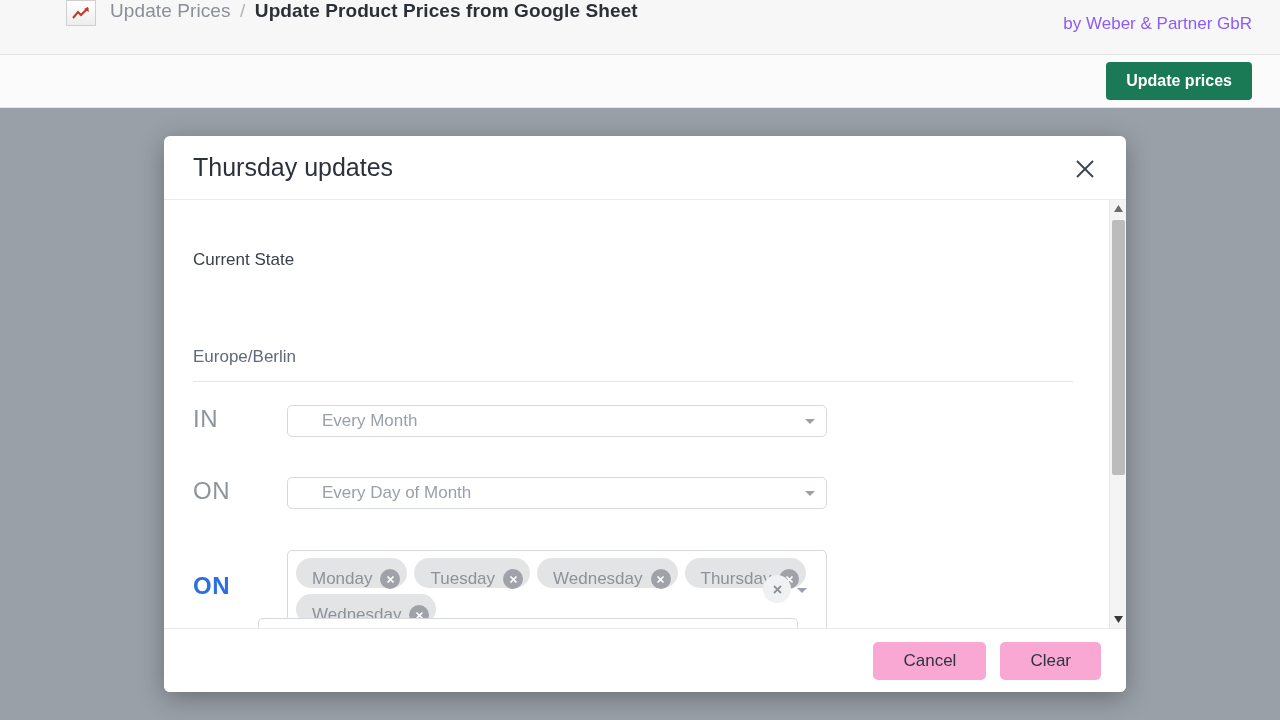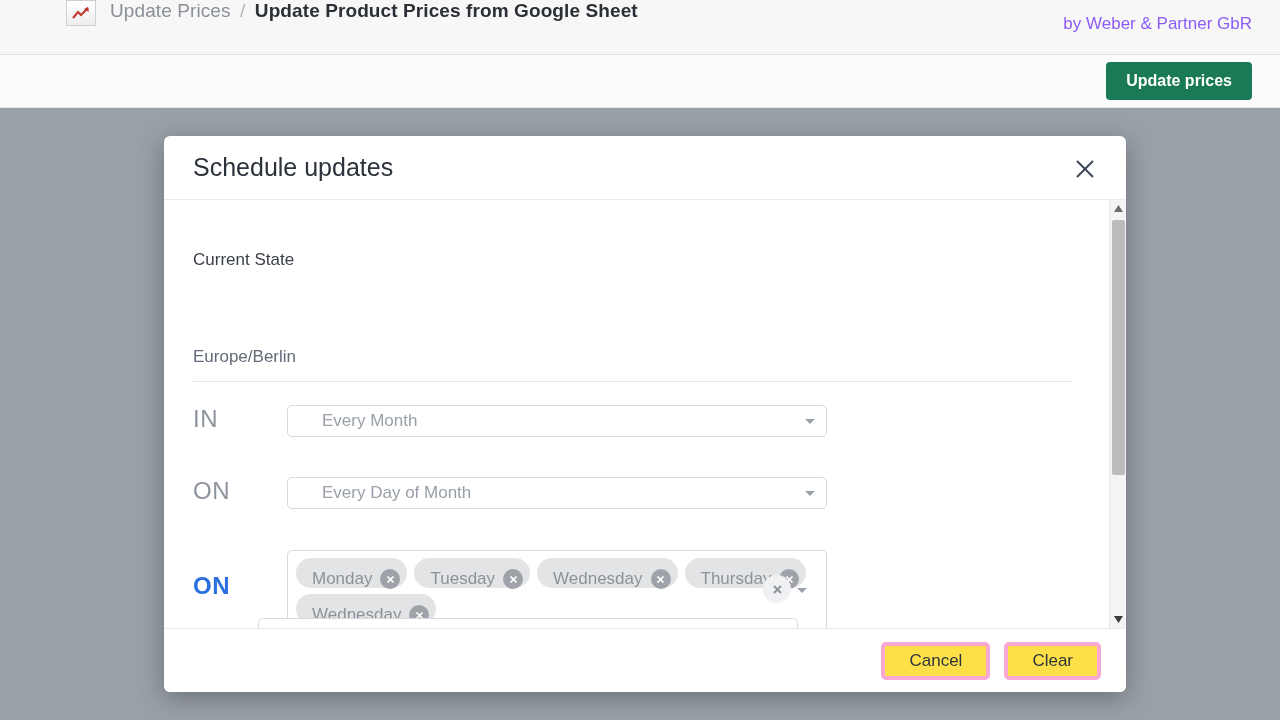--- a/index.html
+++ b/index.html
@@ -332,22 +332,22 @@
     display: flex; gap: 14px;
   }
   .btn {
     height: 38px; padding: 0 24px;
     border-radius: 5px;
     font-size: 17px;
     cursor: pointer;
     white-space: nowrap;
   }
   .btn-light {
-    background: #fde047;
-    border: 4px solid #f9a8d4;
+    background: #f9a8d4;
+    border: 6px solid #f9a8d4;
     color: #2f343c;
   }
   .btn-primary {
     background: #5c56c4;
     border: 1px solid #5049b8;
     color: #ffffff;
   }
 </style>
 </head>
 <body>
@@ -424,21 +424,21 @@
 
       <div class="teal-edge"></div>
     </div>
 
     <div class="dim-overlay"></div>
   </div>
 
   <div class="modal">
 
     <div class="modal-head">
-      <div class="modal-title">Schedule updates</div>
+      <div class="modal-title">Thursday updates</div>
       <div class="modal-close">
         <svg width="22" height="22" viewBox="0 0 22 22">
           <line x1="3" y1="3" x2="19" y2="19" stroke="#3c4654" stroke-width="2"></line>
           <line x1="19" y1="3" x2="3" y2="19" stroke="#3c4654" stroke-width="2"></line>
         </svg>
       </div>
     </div>
 
     <div class="modal-body">
       <div class="modal-scrollport">

